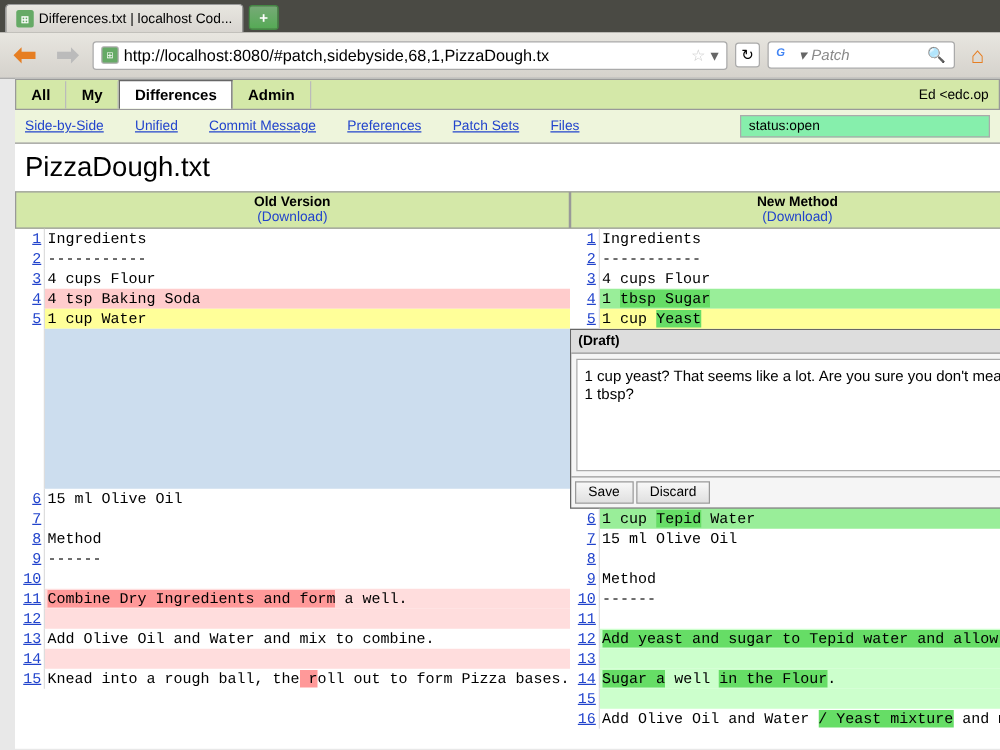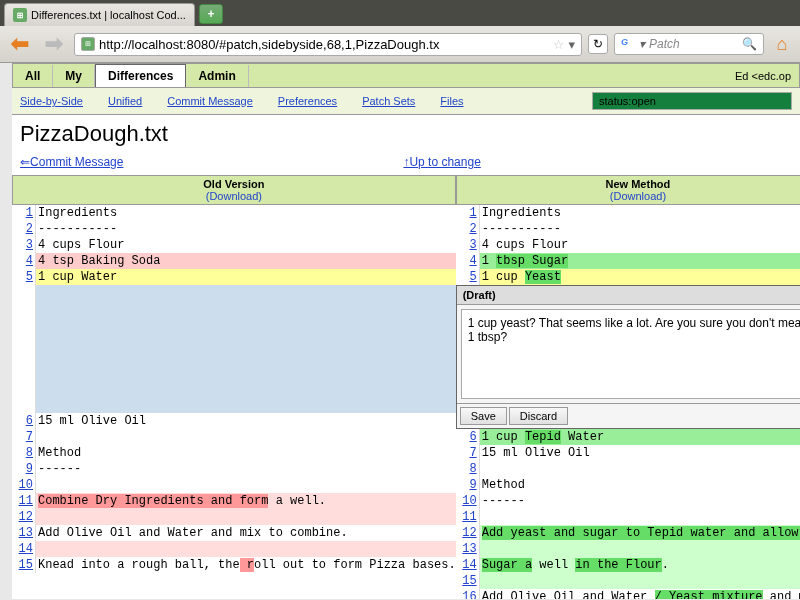--- a/index.html
+++ b/index.html
@@ -22,21 +22,21 @@
 .google-icon { width: 14px; height: 14px; display: flex; font-size: 9px; font-weight: bold; }
 .search-icon { margin-left: auto; color: #666; font-style: normal; }
 .home-btn { width: 24px; height: 24px; display: flex; align-items: center; justify-content: center; color: #e67e22; font-size: 18px; }
 .content { background: white; height: calc(600px - 64px); overflow: hidden; margin-left: 12px; }
 .top-menu { background: #d4e8a8; border: 1px solid #999; display: flex; align-items: center; font-size: 12px; }
 .top-menu-item { padding: 4px 12px; border-right: 1px solid #bbb; font-weight: bold; }
 .top-menu-item.active { background: #fff; border: 1px solid #666; border-bottom: none; }
 .user-label { margin-left: auto; padding: 4px 8px; font-weight: normal; font-size: 11px; }
 .sub-menu { background: #eef5dc; border-bottom: 1px solid #999; display: flex; align-items: center; padding: 4px 8px; gap: 25px; font-size: 11px; }
 .sub-link { color: #2244cc; text-decoration: underline; cursor: pointer; }
-.status-input { margin-left: auto; border: 1px solid #aaa; padding: 2px 6px; font-size: 11px; width: 200px; background: #15803d; }
+.status-input { margin-left: auto; border: 1px solid #aaa; padding: 2px 6px; font-size: 11px; width: 200px; background: #86efac; }
 .page-title { font-size: 22px; padding: 6px 8px; font-weight: normal; }
 .diff-nav { display: flex; padding: 2px 8px 6px; font-size: 12px; }
 .diff-nav a { color: #2244cc; text-decoration: underline; }
 .diff-nav .center { margin-left: 280px; }
 .diff-container { display: flex; font-family: "Courier New", monospace; font-size: 12px; }
 .diff-side { flex: 1; position: relative; }
 .diff-header { background: #d4e8a8; text-align: center; font-family: Arial; font-weight: bold; padding: 2px; border: 1px solid #999; font-size: 11px; }
 .diff-header a { color: #2244cc; font-weight: normal; font-size: 11px; }
 .diff-line { display: flex; white-space: pre; line-height: 16px; }
 .line-num { width: 24px; text-align: right; color: #2244cc; text-decoration: underline; padding-right: 2px; cursor: pointer; border-right: 1px solid #ddd; flex-shrink: 0; }
@@ -107,24 +107,20 @@
   <div class="sub-menu">
     <span class="sub-link">Side-by-Side</span>
     <span class="sub-link">Unified</span>
     <span class="sub-link">Commit Message</span>
     <span class="sub-link">Preferences</span>
     <span class="sub-link">Patch Sets</span>
     <span class="sub-link">Files</span>
     <input class="status-input" value="status:open" style="">
   </div>
   <h1 class="page-title">PizzaDough.txt</h1>
-  <div class="diff-nav">
-    <a>⇐Commit Message</a>
-    <a class="center">↑Up to change</a>
-  </div>
   <div class="diff-container">
     <div class="diff-side" id="old-side" style="position:relative">
 
       <div class="diff-header">
         <span>Old Version</span><br>
         <a>(Download)</a>
       </div>
     <div class="diff-line"><span class="line-num">1</span><span class="line-content ">Ingredients</span></div>
         <div class="diff-line"><span class="line-num">2</span><span class="line-content ">-----------</span></div>
         <div class="diff-line"><span class="line-num">3</span><span class="line-content ">4 cups Flour</span></div>

